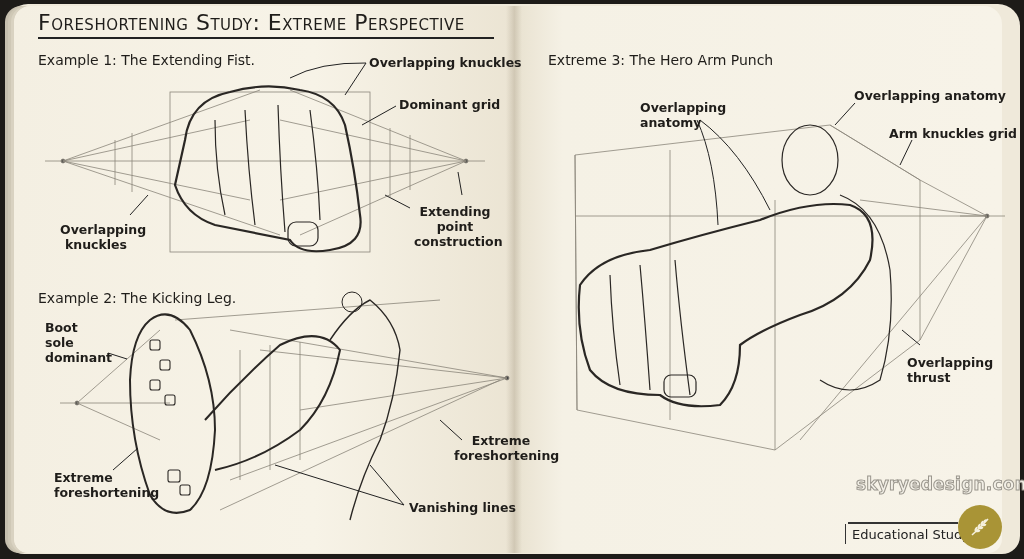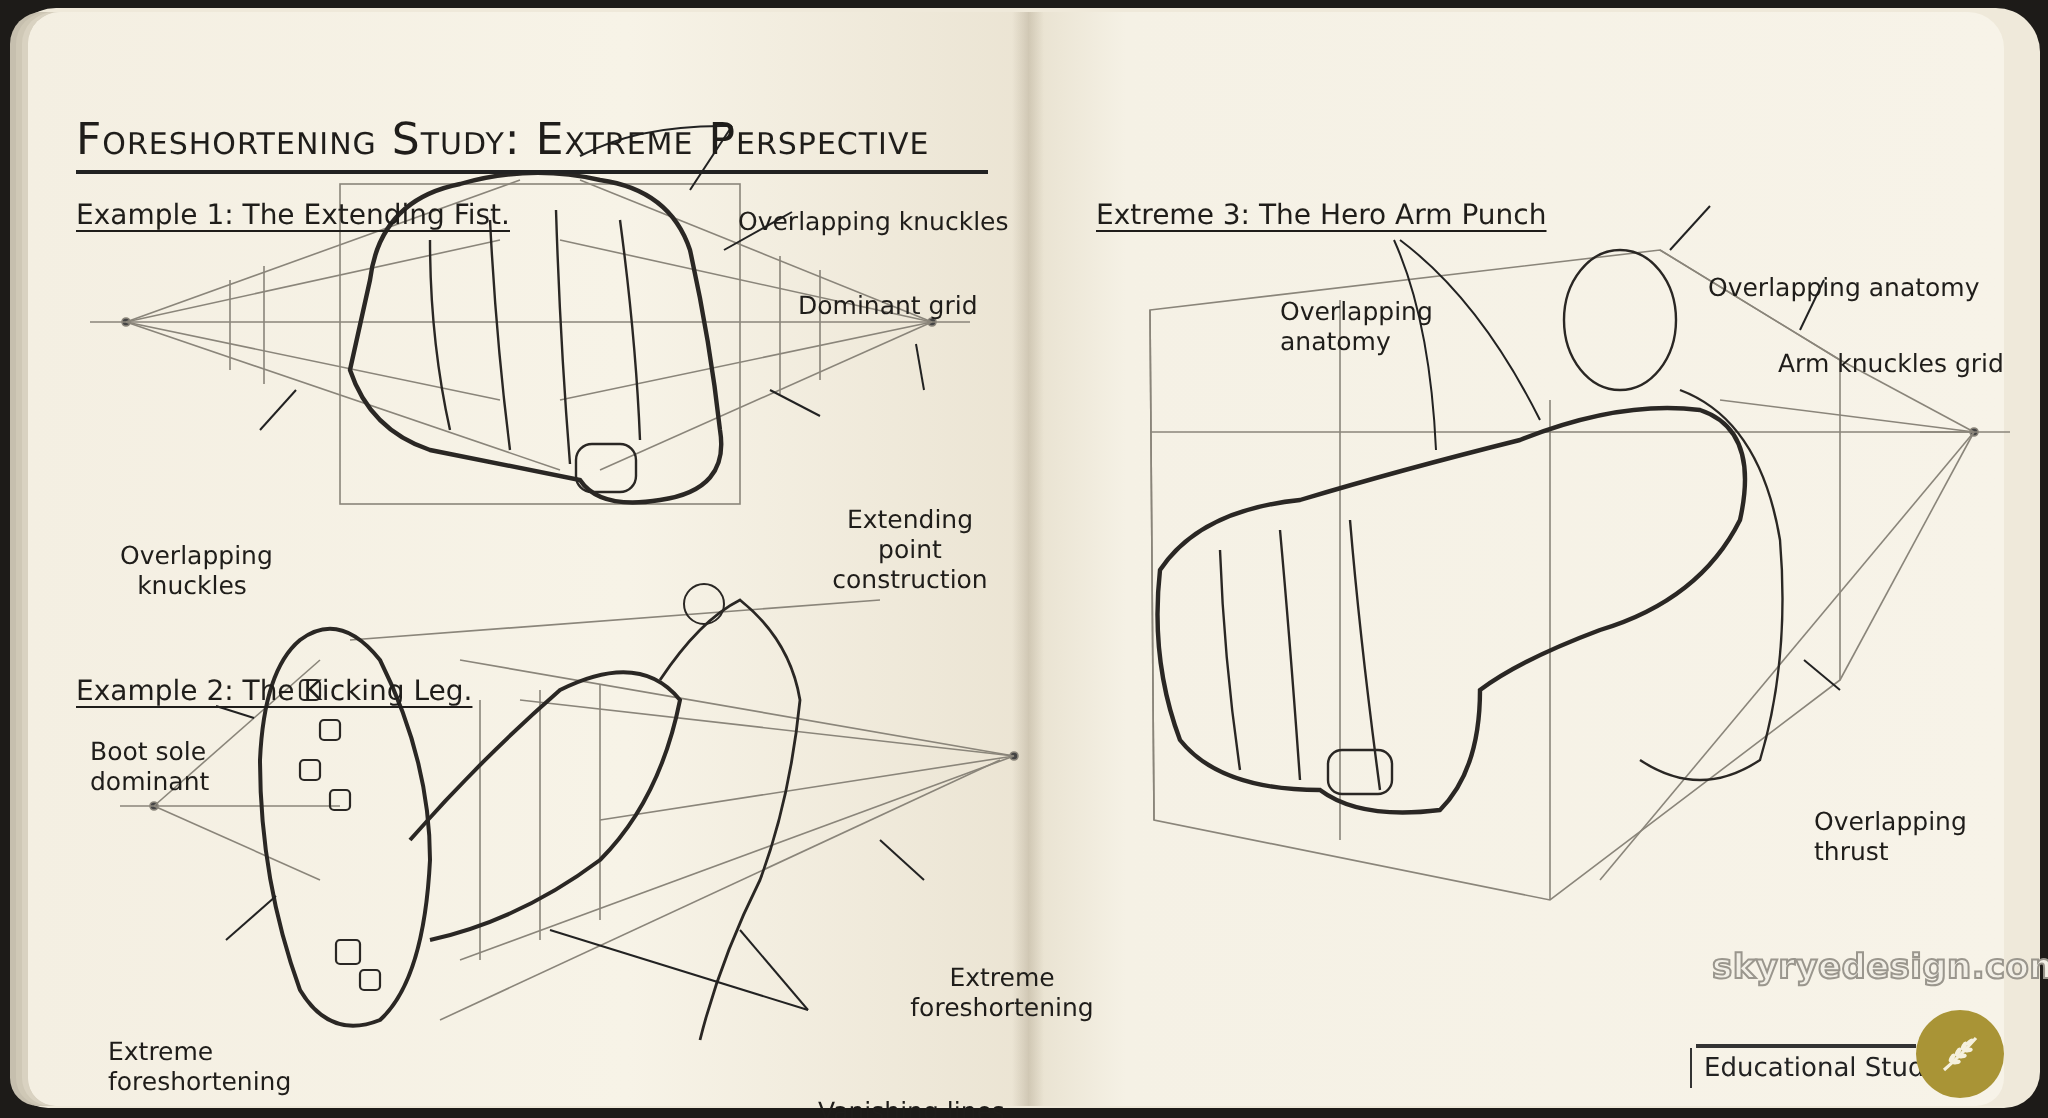--- a/index.html
+++ b/index.html
@@ -18,30 +18,30 @@
     position: absolute; top: 6px; bottom: 6px;
     background: linear-gradient(90deg, #f4efe2 0%, #f7f3e7 60%, #ebe4d3 100%);
   }
   .page.left { left: 14px; width: 500px; border-radius: 16px 0 0 14px;
     box-shadow: -3px 0 0 #d9d2c1, -6px 0 0 #cfc8b6, -9px 0 0 #c6bfae; }
   .page.right { left: 514px; width: 488px; border-radius: 0 18px 14px 0;
     background: linear-gradient(90deg, #e8e1cf 0%, #f5f1e5 10%, #f7f3e8 100%); }
   .gutter { position: absolute; left: 506px; top: 6px; width: 16px; bottom: 6px;
     background: linear-gradient(90deg, rgba(0,0,0,0) 0%, rgba(120,105,80,0.22) 50%, rgba(0,0,0,0) 100%); }
 
-  .hand { font-family: "DejaVu Sans", sans-serif; color: #1f1d1a; position: absolute; margin-top: 48px; }
+  .hand { font-family: "DejaVu Sans", sans-serif; color: #1f1d1a; position: absolute; }
   .title {
     left: 38px; top: 10px; font-size: 22px; letter-spacing: 0.5px;
     font-variant: small-caps; border-bottom: 2px solid #222; padding-bottom: 2px;
     width: 456px;
   }
   .example {
-    font-size: 14px; text-decoration: underline; text-underline-offset: 3px;
-  }
-  .label { font-size: 12.5px; line-height: 15px; }
+    font-size: 14px; text-underline-offset: 3px;
+  }
+  .label { font-size: 12.5px; line-height: 15px; font-weight: bold; }
   .label.c { text-align: center; }
 
   svg.art { position: absolute; left: 0; top: 0; }
 
   .watermark {
     position: absolute; left: 856px; top: 474px; font-size: 17px; font-weight: bold;
     color: #f2efe6; -webkit-text-stroke: 1px #9a968d; letter-spacing: 0.2px;
   }
   .badge-text {
     position: absolute; left: 845px; top: 524px; font-size: 13px; color: #222;

